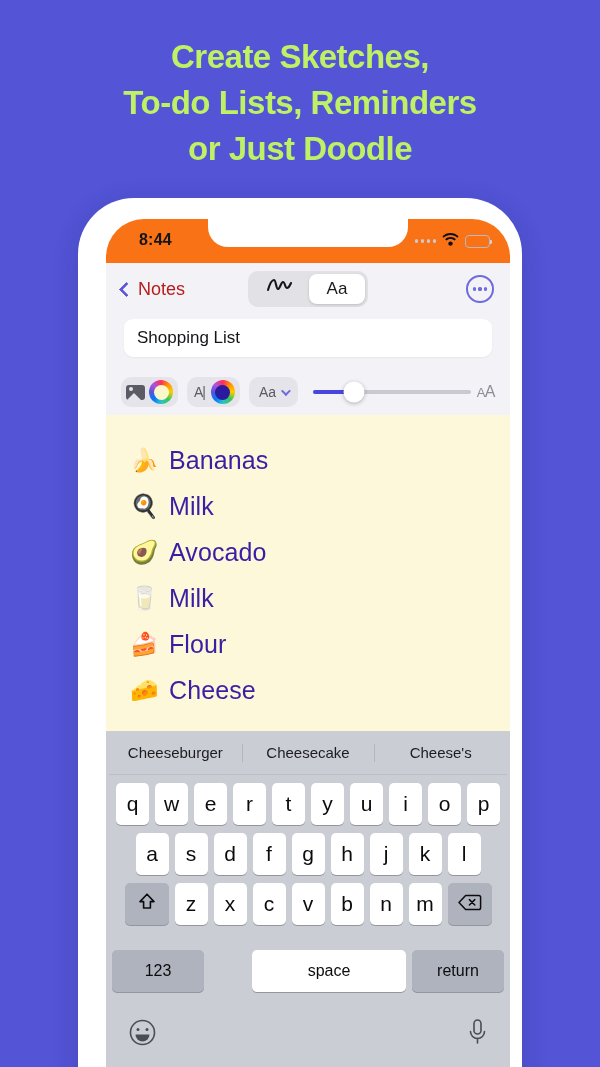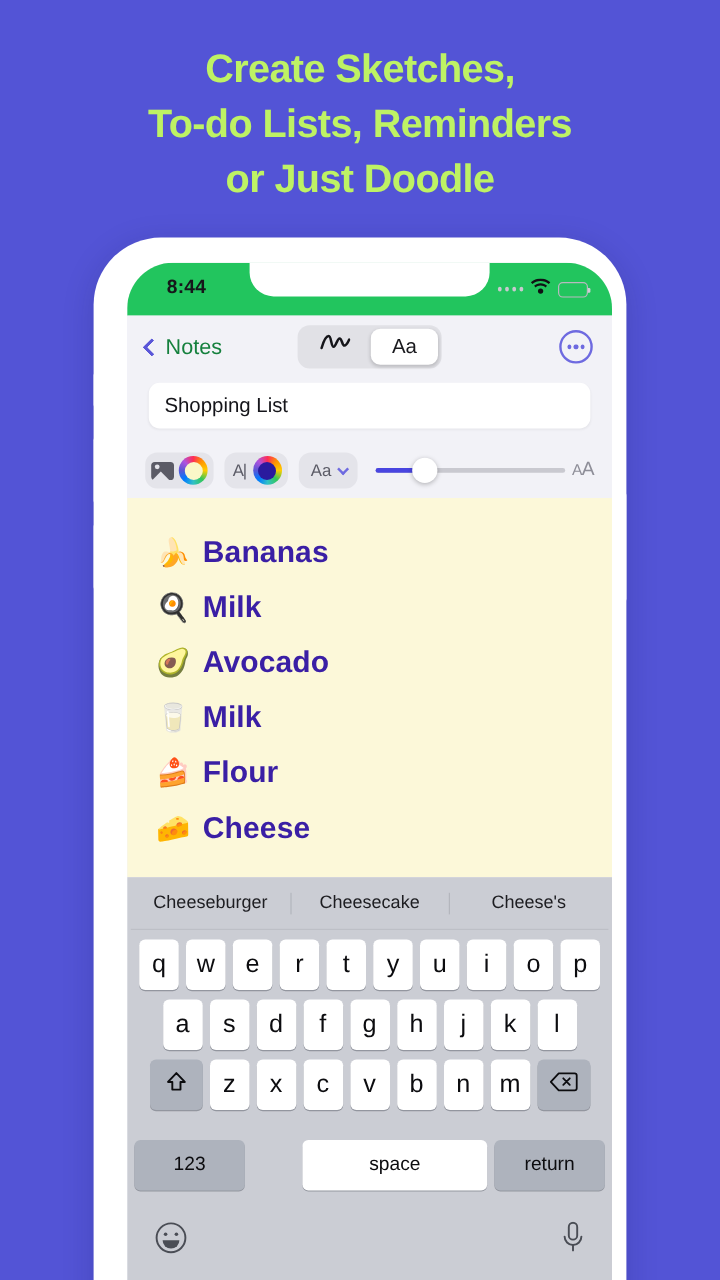--- a/index.html
+++ b/index.html
@@ -88,21 +88,21 @@
     height: 28px;
     background: #FFFFFF;
     border-radius: 0 0 20px 20px;
     z-index: 30;
   }
 
   
   .status-bar {
     position: relative;
     height: 44px;
-    background: #22c55e;
+    background: #f97316;
   }
   .status-time {
     position: absolute;
     left: 33px;
     top: 12px;
     font-size: 16px;
     font-weight: bold;
     color: #16161A;
     letter-spacing: 0.2px;
   }
@@ -150,21 +150,21 @@
     background: #F2F2F7;
     display: flex;
     align-items: center;
   }
   .nav-back {
     position: absolute;
     left: 15px;
     display: flex;
     align-items: center;
     gap: 6px;
-    color: #15803d;
+    color: #b91c1c;
     font-size: 18px;
   }
   .chev-left {
     width: 11px; height: 11px;
     border-left: 3px solid #5B57D8;
     border-bottom: 3px solid #5B57D8;
     transform: rotate(45deg);
     border-radius: 1px;
     margin-top: 1px;
   }
@@ -358,21 +358,21 @@
   .note-line {
     display: flex;
     align-items: center;
     gap: 11px;
     height: 46px;
   }
   .note-emoji { font-size: 23px; line-height: 1; width: 28px; }
   .note-text {
     color: #3A1FA5;
     font-size: 25px;
-    font-weight: bold;
+    font-weight: normal;
     letter-spacing: 0.1px;
   }
 
   
   .keyboard {
     background: #CBCDD4;
     height: 388px;
     padding: 0 3px;
     position: relative;
   }

